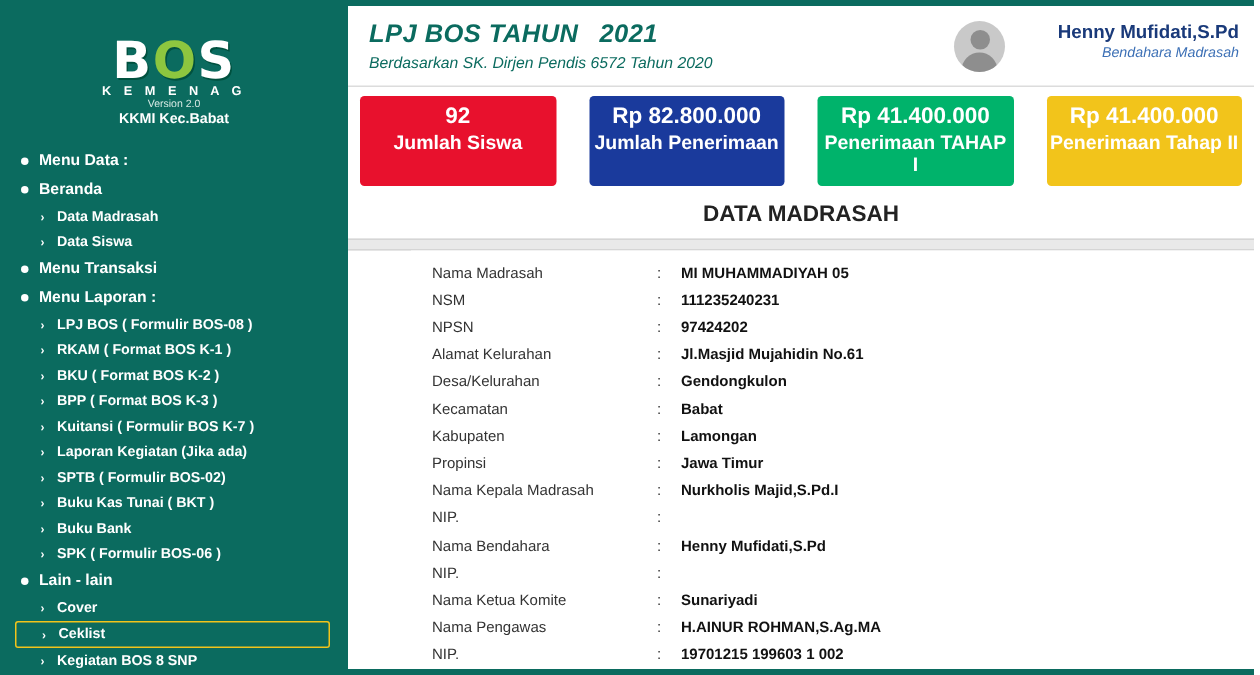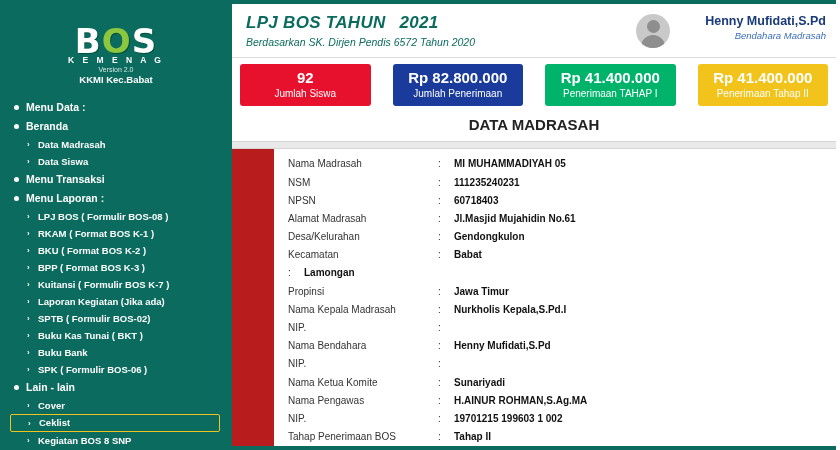--- a/index.html
+++ b/index.html
@@ -100,21 +100,21 @@
   .sub-item.selected {
     border: 1px solid #f2c41b;
     border-radius: 2px;
     margin-right: 12px;
     padding-top: 2px;
     padding-bottom: 2px;
   }
   
   .main {
     flex: 1 1 auto;
-    background: #b91c1c;
+    background: #ffffff;
     margin: 4px 4px 4px 0;
     position: relative;
     overflow: hidden;
   }
   .header {
     height: 54px;
     background: #ffffff;
     border-bottom: 1px solid #dcdcdc;
     display: flex;
     align-items: center;
@@ -186,22 +186,22 @@
     text-align: center;
     padding: 5px 2px 6px 2px;
     line-height: 1.15;
   }
   .stat .big {
     font-size: 15px;
     font-weight: bold;
     display: block;
   }
   .stat .small {
-    font-size: 10px;
-    font-weight: normal;
+    font-size: 13px;
+    font-weight: bold;
     display: block;
     margin-top: 2px;
   }
   .panel-title {
     text-align: center;
     font-size: 15px;
     font-weight: bold;
     color: #222222;
     padding: 6px 0 8px 0;
     background: #ffffff;
@@ -329,50 +329,51 @@
           <div class="val">MI MUHAMMADIYAH 05</div>
         </div>
         <div class="row">
           <div class="lbl">NSM</div>
           <div class="sep">:</div>
           <div class="val">111235240231</div>
         </div>
         <div class="row">
           <div class="lbl">NPSN</div>
           <div class="sep">:</div>
-          <div class="val">60718403</div>
-        </div>
-        <div class="row">
-          <div class="lbl">Alamat Madrasah</div>
+          <div class="val">97424202</div>
+        </div>
+        <div class="row">
+          <div class="lbl">Alamat Kelurahan</div>
           <div class="sep">:</div>
           <div class="val">Jl.Masjid Mujahidin No.61</div>
         </div>
         <div class="row">
           <div class="lbl">Desa/Kelurahan</div>
           <div class="sep">:</div>
           <div class="val">Gendongkulon</div>
         </div>
         <div class="row">
           <div class="lbl">Kecamatan</div>
           <div class="sep">:</div>
           <div class="val">Babat</div>
         </div>
         <div class="row">
+          <div class="lbl">Kabupaten</div>
           <div class="sep">:</div>
           <div class="val">Lamongan</div>
         </div>
         <div class="row">
           <div class="lbl">Propinsi</div>
           <div class="sep">:</div>
           <div class="val">Jawa Timur</div>
         </div>
         <div class="row">
           <div class="lbl">Nama Kepala Madrasah</div>
           <div class="sep">:</div>
-          <div class="val">Nurkholis Kepala,S.Pd.I</div>
+          <div class="val">Nurkholis Majid,S.Pd.I</div>
         </div>
         <div class="row">
           <div class="lbl">NIP.</div>
           <div class="sep">:</div>
           <div class="val"></div>
         </div>
         <div class="row">
           <div class="lbl">Nama Bendahara</div>
           <div class="sep">:</div>
           <div class="val">Henny Mufidati,S.Pd</div>

